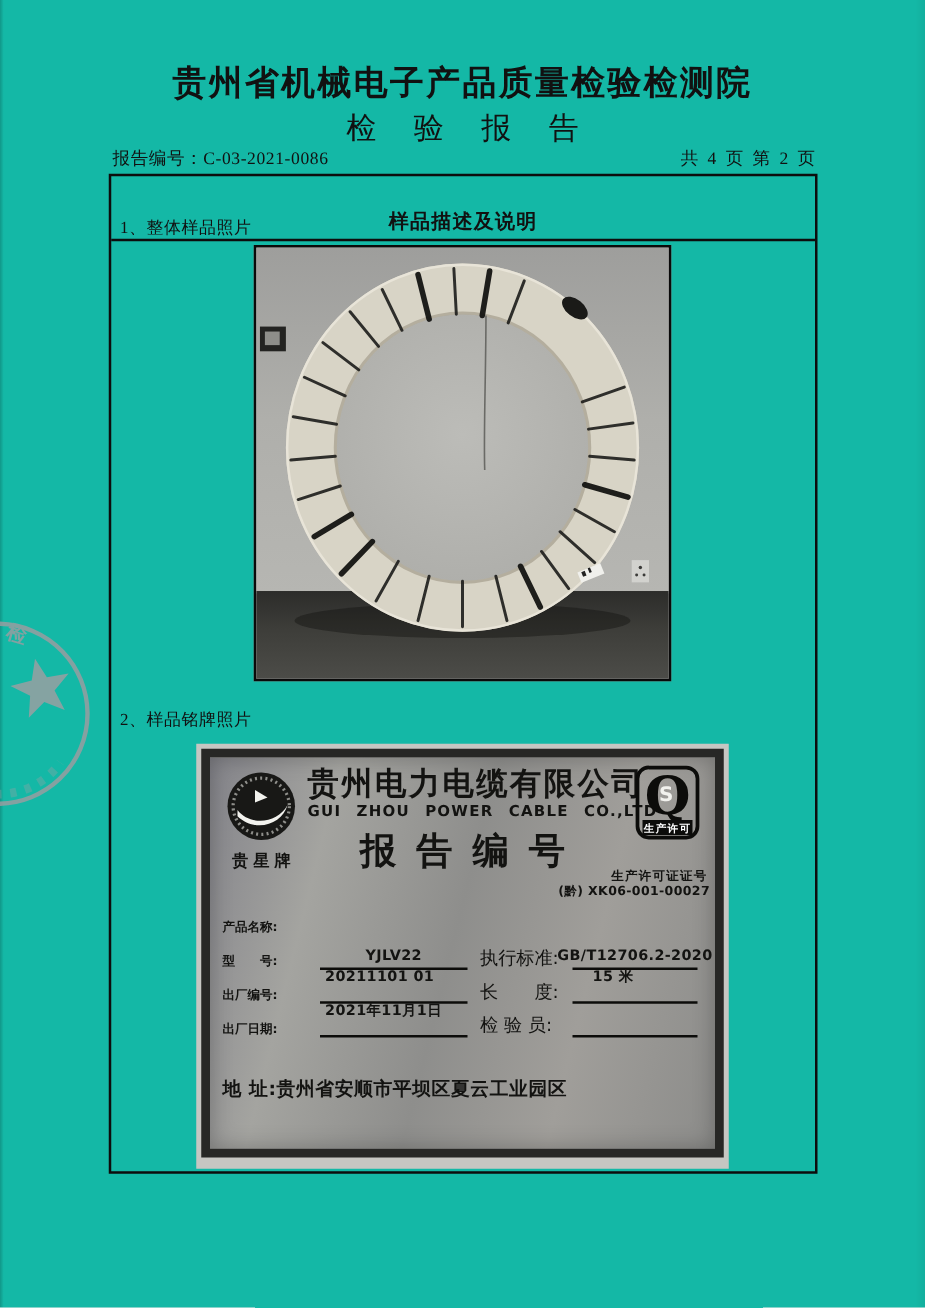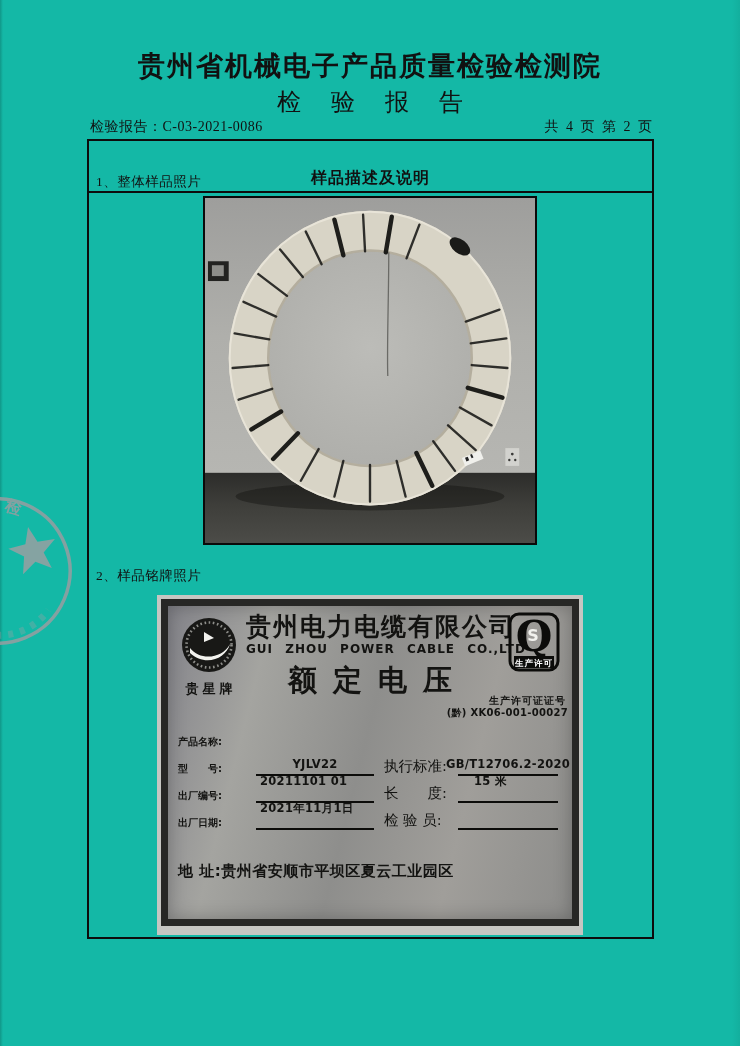--- a/index.html
+++ b/index.html
@@ -71,21 +71,21 @@
 </style>
 </head>
 <body>
 
 <div class="page">
 
   <div class="doc-title">贵州省机械电子产品质量检验检测院</div>
   <div class="doc-subtitle">检验报告</div>
 
   <div class="report-meta">
-    <span class="no"><span>检验报告：</span><span>C-03-2021-0086</span></span>
+    <span class="no"><span>报告编号：</span><span>C-03-2021-0086</span></span>
     <span class="pg">共 4 页 第 2 页</span>
   </div>
 
   <div class="main-box">
     <div class="box-header">样品描述及说明</div>
     <div class="item-label item-1">1、整体样品照片</div>
 
     <div class="photo1">
       <svg width="330" height="345" viewBox="0 0 334 349" preserveAspectRatio="none">
         <defs>
@@ -137,21 +137,21 @@
           <svg class="brand-logo" width="62" height="66" viewBox="0 0 62 66">
             <circle cx="31" cy="31" r="27" fill="#181816"></circle>
             <circle cx="31" cy="31" r="22.5" fill="none" stroke="rgba(240,240,235,0.55)" stroke-width="2.6" stroke-dasharray="1.6 2.6"></circle>
             <path d="M12 34 C22 47 44 45 52 30 C48 45 27 53 12 39 Z" fill="#f2f2ee"></path>
             <path d="M26 18 L36 24 L26 28 Z" fill="#f2f2ee"></path>
           </svg>
           <div class="brand-name">贵星牌</div>
 
           <div class="company-cn">贵州电力电缆有限公司</div>
           <div class="company-en">GUI ZHOU POWER CABLE CO.,LTD</div>
-          <div class="cert-title">额定电压</div>
+          <div class="cert-title">报告编号</div>
 
           <svg class="qs-logo" width="52" height="66" viewBox="0 0 52 66">
             <rect x="2" y="2" width="48" height="56" rx="9" fill="none" stroke="#0c0c0a" stroke-width="3"></rect>
             <text x="26" y="39" text-anchor="middle" font-family="DejaVu Serif, serif" font-size="42" font-weight="bold" fill="#0c0c0a">Q</text>
             <text x="25" y="29" text-anchor="middle" font-family="DejaVu Sans, sans-serif" font-size="16" font-weight="bold" fill="#f2f2ee">S</text>
             <rect x="6" y="44" width="40" height="12" fill="#0c0c0a"></rect>
             <text x="26" y="53.5" text-anchor="middle" font-family="DejaVu Sans, sans-serif" font-size="8.5" font-weight="bold" fill="#ffffff" letter-spacing="1">生产许可</text>
           </svg>
           <div class="license-label">生产许可证证号</div>
           <div class="license-no">(黔) XK06-001-00027</div>

